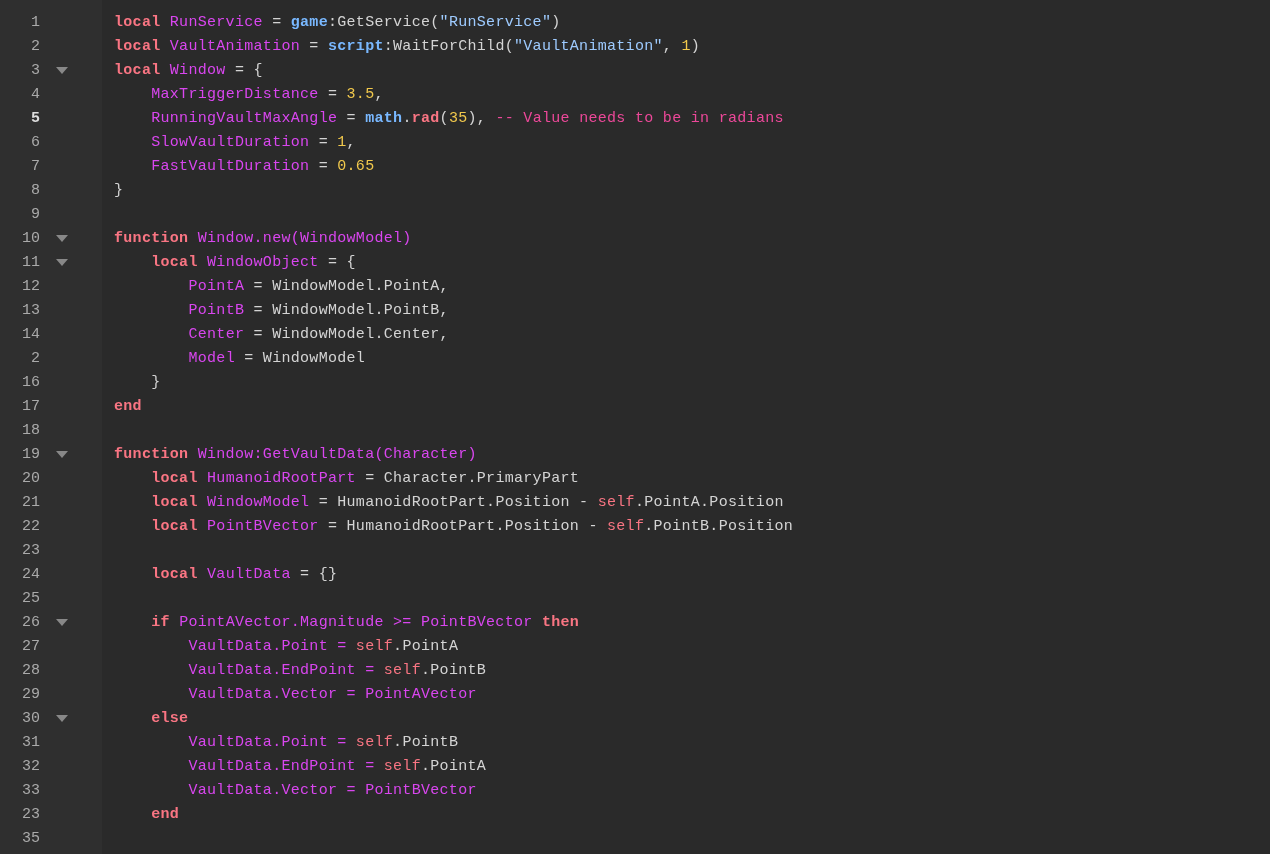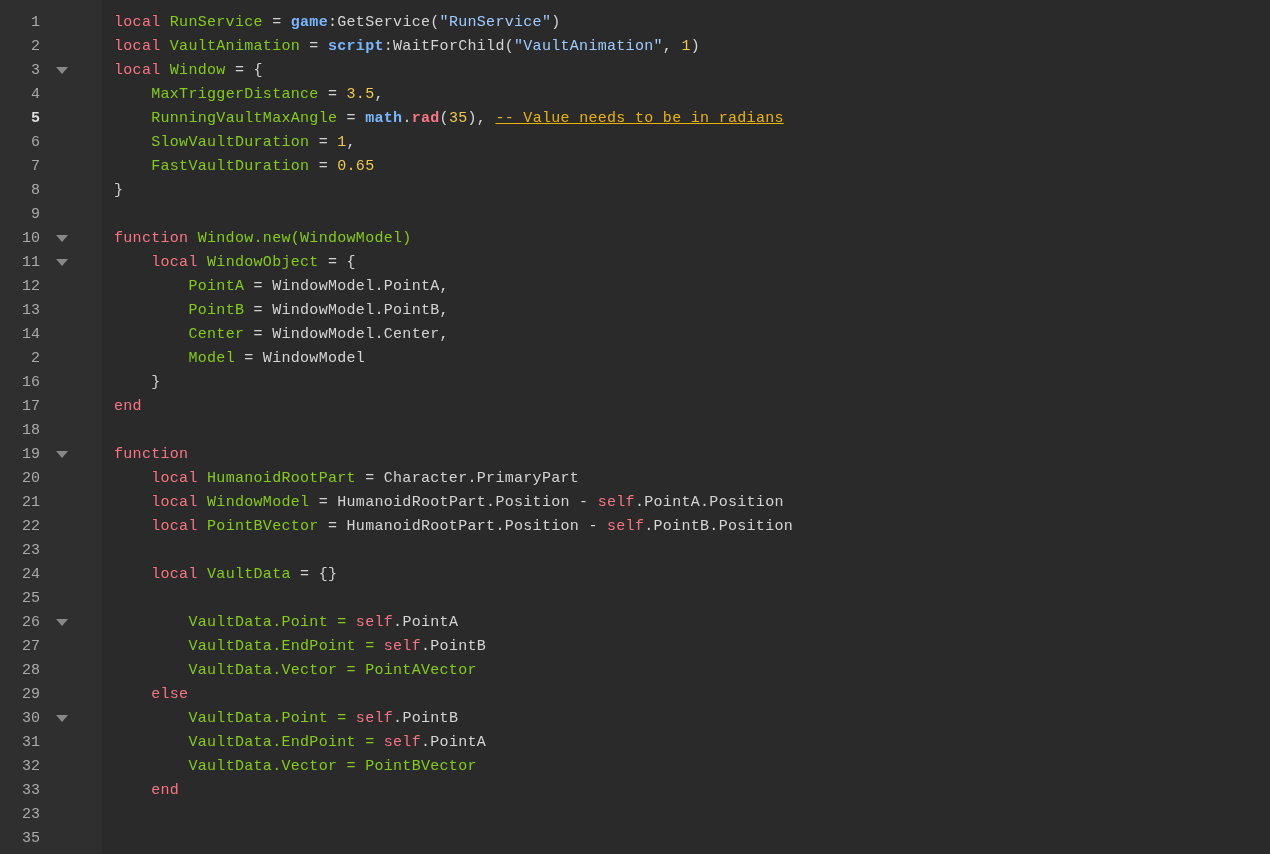--- a/index.html
+++ b/index.html
@@ -63,27 +63,27 @@
     padding-left: 12px;
     background: #2a2a2a;
   }
   .code-line {
     height: 24px;
     white-space: pre;
     display: flex;
     align-items: center;
     letter-spacing: 0.3px;
   }
-  .tok-keyword { color: #f97583; font-weight: normal; }
+  .tok-keyword { color: #f97583; font-weight: bold; }
   .tok-builtin { color: #79b8ff; font-weight: bold; }
   .tok-string  { color: #9ecbff; }
   .tok-number  { color: #f2c94c; }
-  .tok-comment { color: #eab308; text-decoration: underline; }
+  .tok-comment { color: #ec4899; }
   .tok-punct   { color: #d4d4d4; }
-  .tok-ident   { color: #84cc16; text-align: center; }
+  .tok-ident   { color: #d946ef; text-align: center; }
   .tok-self    { color: #f97583; font-weight: normal; }
   .tok-mathrad { color: #f97583; font-weight: bold; text-align: right; }
   .indent { display: inline-block; }
 </style>
 </head>
 <body>
 
 <div class="editor">
   <div class="gutter" id="gutter">
       <div class="gutter-row">
@@ -286,27 +286,28 @@
       <div class="code-line"><span class="indent"></span></div>
       <div class="code-line"><span class="indent"></span><span class="tok-keyword">function </span><span class="tok-ident">Window.new(WindowModel)</span></div>
       <div class="code-line"><span class="indent">    </span><span class="tok-keyword">local </span><span class="tok-ident">WindowObject </span><span class="tok-punct">= {</span></div>
       <div class="code-line"><span class="indent">        </span><span class="tok-ident">PointA </span><span class="tok-punct">= WindowModel.PointA,</span></div>
       <div class="code-line"><span class="indent">        </span><span class="tok-ident">PointB </span><span class="tok-punct">= WindowModel.PointB,</span></div>
       <div class="code-line"><span class="indent">        </span><span class="tok-ident">Center </span><span class="tok-punct">= WindowModel.Center,</span></div>
       <div class="code-line"><span class="indent">        </span><span class="tok-ident">Model </span><span class="tok-punct">= WindowModel</span></div>
       <div class="code-line"><span class="indent">    </span><span class="tok-punct">}</span></div>
       <div class="code-line"><span class="indent"></span><span class="tok-keyword">end</span></div>
       <div class="code-line"><span class="indent"></span></div>
-      <div class="code-line"><span class="indent"></span><span class="tok-keyword">function </span></div>
+      <div class="code-line"><span class="indent"></span><span class="tok-keyword">function </span><span class="tok-ident">Window:GetVaultData(Character)</span></div>
       <div class="code-line"><span class="indent">    </span><span class="tok-keyword">local </span><span class="tok-ident">HumanoidRootPart </span><span class="tok-punct">= Character.PrimaryPart</span></div>
       <div class="code-line"><span class="indent">    </span><span class="tok-keyword">local </span><span class="tok-ident">WindowModel </span><span class="tok-punct">= HumanoidRootPart.Position - </span><span class="tok-self">self</span><span class="tok-punct">.PointA.Position</span></div>
       <div class="code-line"><span class="indent">    </span><span class="tok-keyword">local </span><span class="tok-ident">PointBVector </span><span class="tok-punct">= HumanoidRootPart.Position - </span><span class="tok-self">self</span><span class="tok-punct">.PointB.Position</span></div>
       <div class="code-line"><span class="indent"></span></div>
       <div class="code-line"><span class="indent">    </span><span class="tok-keyword">local </span><span class="tok-ident">VaultData </span><span class="tok-punct">= {}</span></div>
       <div class="code-line"><span class="indent"></span></div>
+      <div class="code-line"><span class="indent">    </span><span class="tok-keyword">if </span><span class="tok-ident">PointAVector.Magnitude &gt;= PointBVector </span><span class="tok-keyword">then</span></div>
       <div class="code-line"><span class="indent">        </span><span class="tok-ident">VaultData.Point = </span><span class="tok-self">self</span><span class="tok-punct">.PointA</span></div>
       <div class="code-line"><span class="indent">        </span><span class="tok-ident">VaultData.EndPoint = </span><span class="tok-self">self</span><span class="tok-punct">.PointB</span></div>
       <div class="code-line"><span class="indent">        </span><span class="tok-ident">VaultData.Vector = PointAVector</span></div>
       <div class="code-line"><span class="indent">    </span><span class="tok-keyword">else</span></div>
       <div class="code-line"><span class="indent">        </span><span class="tok-ident">VaultData.Point = </span><span class="tok-self">self</span><span class="tok-punct">.PointB</span></div>
       <div class="code-line"><span class="indent">        </span><span class="tok-ident">VaultData.EndPoint = </span><span class="tok-self">self</span><span class="tok-punct">.PointA</span></div>
       <div class="code-line"><span class="indent">        </span><span class="tok-ident">VaultData.Vector = PointBVector</span></div>
       <div class="code-line"><span class="indent">    </span><span class="tok-keyword">end</span></div>
       <div class="code-line"><span class="indent"></span></div>
     </div>

